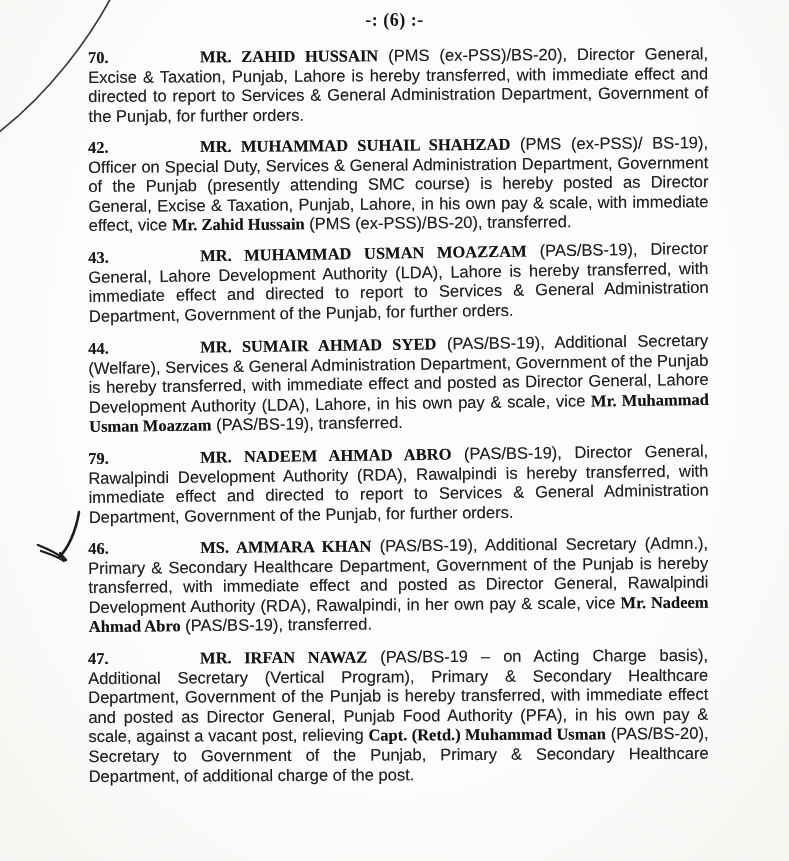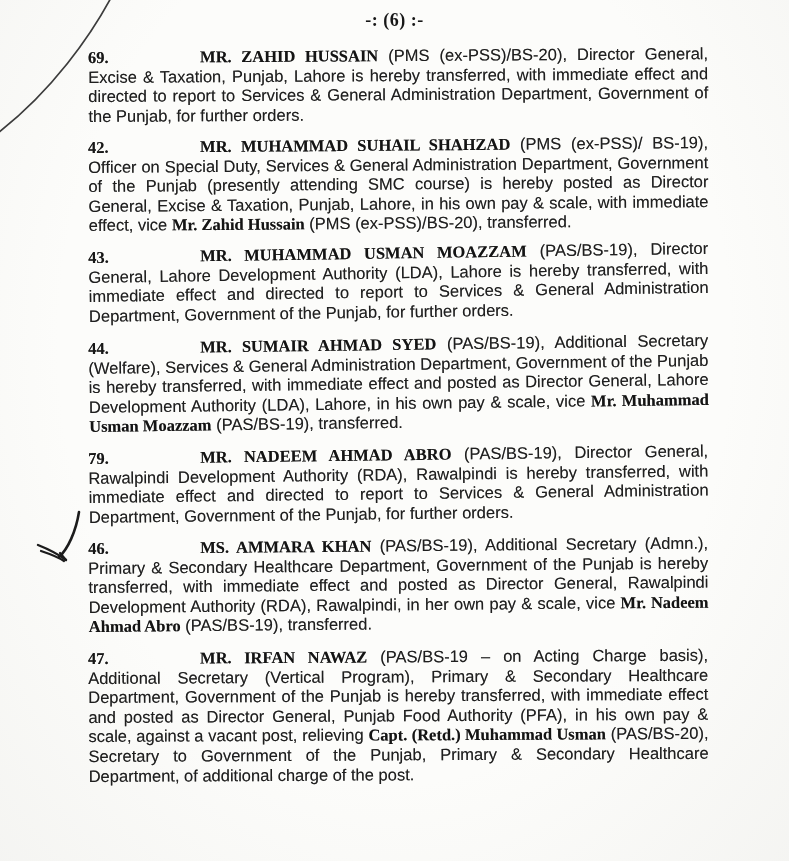--- a/index.html
+++ b/index.html
@@ -90,21 +90,21 @@
 
 <div class="page">
 
   <svg class="crease-svg" width="160" height="160" viewBox="0 0 160 160">
     <path d="M113,-6 C92,34 52,92 -6,136" fill="none" stroke="#3c3c3c" stroke-width="1.7" stroke-linecap="round"></path>
   </svg>
 
   <div class="page-header">-: (6) :-</div>
 
   <div class="doc-body">
-      <p class="para"><span class="para-num">69.</span><span class="officer-name">MR. ZAHID HUSSAIN</span><span class="body-text"> (PMS (ex-PSS)/BS-20), Director General, Excise &amp; Taxation, Punjab, Lahore is hereby transferred, with immediate effect and directed to report to Services &amp; General Administration Department, Government of the Punjab, for further orders.</span></p>
+      <p class="para"><span class="para-num">70.</span><span class="officer-name">MR. ZAHID HUSSAIN</span><span class="body-text"> (PMS (ex-PSS)/BS-20), Director General, Excise &amp; Taxation, Punjab, Lahore is hereby transferred, with immediate effect and directed to report to Services &amp; General Administration Department, Government of the Punjab, for further orders.</span></p>
       <p class="para"><span class="para-num">42.</span><span class="officer-name">MR. MUHAMMAD SUHAIL SHAHZAD</span><span class="body-text"> (PMS (ex-PSS)/ BS-19), Officer on Special Duty, Services &amp; General Administration Department, Government of the Punjab (presently attending SMC course) is hereby posted as Director General, Excise &amp; Taxation, Punjab, Lahore, in his own pay &amp; scale, with immediate effect, vice </span><span class="officer-name">Mr. Zahid Hussain</span><span class="body-text"> (PMS (ex-PSS)/BS-20), transferred.</span></p>
       <p class="para"><span class="para-num">43.</span><span class="officer-name">MR. MUHAMMAD USMAN MOAZZAM</span><span class="body-text"> (PAS/BS-19), Director General, Lahore Development Authority (LDA), Lahore is hereby transferred, with immediate effect and directed to report to Services &amp; General Administration Department, Government of the Punjab, for further orders.</span></p>
       <p class="para"><span class="para-num">44.</span><span class="officer-name">MR. SUMAIR AHMAD SYED</span><span class="body-text"> (PAS/BS-19), Additional Secretary (Welfare), Services &amp; General Administration Department, Government of the Punjab is hereby transferred, with immediate effect and posted as Director General, Lahore Development Authority (LDA), Lahore, in his own pay &amp; scale, vice </span><span class="officer-name">Mr. Muhammad Usman Moazzam</span><span class="body-text"> (PAS/BS-19), transferred.</span></p>
       <p class="para"><span class="para-num">79.</span><span class="officer-name">MR. NADEEM AHMAD ABRO</span><span class="body-text"> (PAS/BS-19), Director General, Rawalpindi Development Authority (RDA), Rawalpindi is hereby transferred, with immediate effect and directed to report to Services &amp; General Administration Department, Government of the Punjab, for further orders.</span></p>
       <p class="para"><span class="para-num">46.</span><span class="officer-name">MS. AMMARA KHAN</span><span class="body-text"> (PAS/BS-19), Additional Secretary (Admn.), Primary &amp; Secondary Healthcare Department, Government of the Punjab is hereby transferred, with immediate effect and posted as Director General, Rawalpindi Development Authority (RDA), Rawalpindi, in her own pay &amp; scale, vice </span><span class="officer-name">Mr. Nadeem Ahmad Abro</span><span class="body-text"> (PAS/BS-19), transferred.</span></p>
       <p class="para"><span class="para-num">47.</span><span class="officer-name">MR. IRFAN NAWAZ</span><span class="body-text"> (PAS/BS-19 – on Acting Charge basis), Additional Secretary (Vertical Program), Primary &amp; Secondary Healthcare Department, Government of the Punjab is hereby transferred, with immediate effect and posted as Director General, Punjab Food Authority (PFA), in his own pay &amp; scale, against a vacant post, relieving </span><span class="officer-name">Capt. (Retd.) Muhammad Usman</span><span class="body-text"> (PAS/BS-20), Secretary to Government of the Punjab, Primary &amp; Secondary Healthcare Department, of additional charge of the post.</span></p>
     </div>
 
   <svg class="tick-svg" width="120" height="620" viewBox="0 0 120 620">
     <g fill="none" stroke="#1c1c1c" stroke-linecap="round">

